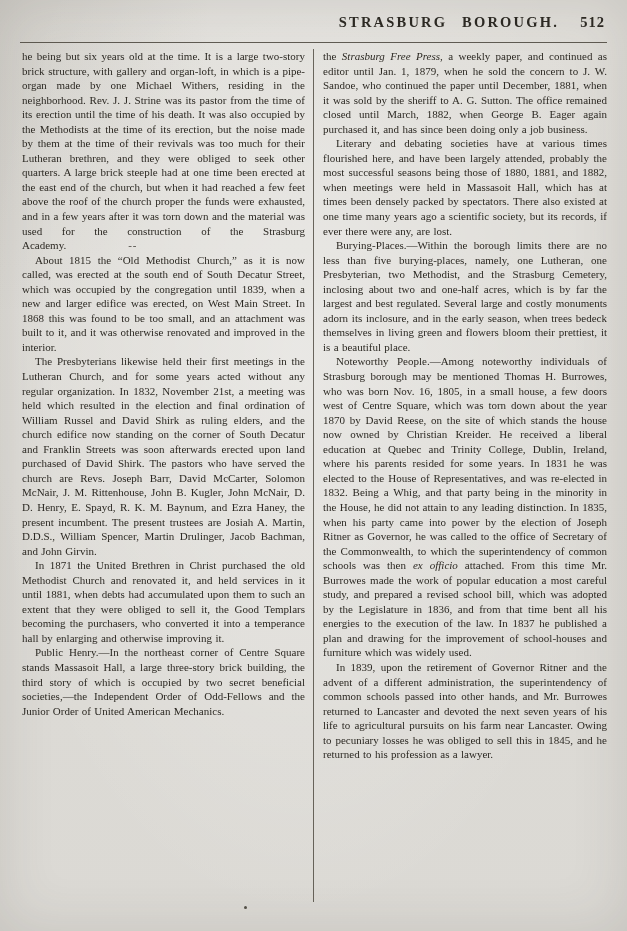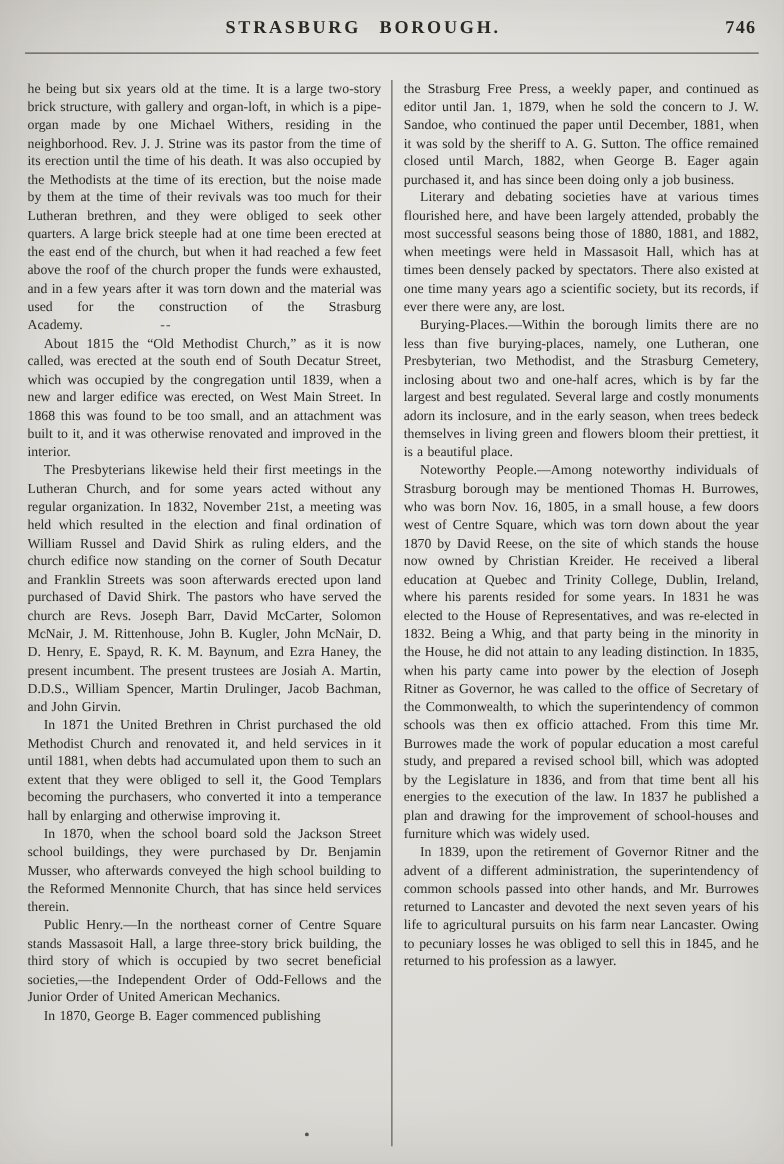--- a/index.html
+++ b/index.html
@@ -13,81 +13,79 @@
       radial-gradient(ellipse at 0% 0%, rgba(90,85,75,0.10), rgba(90,85,75,0) 24%),
       linear-gradient(#dfddd8, #dbd9d4);
     box-shadow: inset 0 0 55px rgba(70,64,54,0.14);
     color: #2c2923;
     font-family: "Liberation Serif", "DejaVu Serif", serif;
     overflow: hidden;
   }
   .page-header { position: absolute; top: 14px; left: 22px; right: 20px; height: 22px; }
   .running-title {
     position: absolute; left: 0; right: 48px; top: 0;
-    text-align: center;
+    text-align: right;
     font-weight: bold; font-size: 14.5px;
     letter-spacing: 2.2px; word-spacing: 9px;
   }
   .page-number {
     position: absolute; right: 2px; top: 0;
     font-weight: bold; font-size: 14.5px; letter-spacing: 1px;
   }
   .header-rule {
     position: absolute; top: 42px; left: 20px; right: 20px;
     border-top: 1.3px solid rgba(72,67,58,0.85);
   }
   .columns {
     position: absolute; top: 49px; left: 22px; right: 20px; bottom: 6px;
-    display: flex; overflow: hidden; margin-top: 15px;
+    display: flex; overflow: hidden;
   }
   .column { box-sizing: border-box; }
   .column.left  { width: 291px; padding-right: 8px; }
   .column-divider {
     width: 1px; height: 853px;
     background: rgba(72,67,58,0.8);
     flex: 0 0 1px;
   }
   .column.right { flex: 1; padding-left: 9px; }
   .para {
     margin: 0;
     font-size: 11px;
     line-height: 14.55px;
     text-align: justify;
     text-indent: 13px;
     word-spacing: 0.6px;
   }
   .para.no-indent { text-indent: 0; }
   .seg-normal {}
   .seg-bold { font-weight: normal; }
-  .seg-italic { }
+  .seg-italic { font-style: italic; }
   .seg-artifact { margin-left: 62px; opacity: 0.85; letter-spacing: 1px; }
   .ink-dot {
     position: absolute; left: 244px; top: 906px;
     width: 3px; height: 3px; border-radius: 50%;
     background: #3c382f; opacity: 0.85;
   }
 </style>
 </head>
 <body>
 
 <div class="page">
   <header class="page-header">
     <div class="running-title">STRASBURG BOROUGH.</div>
-    <div class="page-number">746</div>
+    <div class="page-number">512</div>
   </header>
   <div class="header-rule"></div>
   <main class="columns">
     <section class="column left">
         <p class="para no-indent"><span class="seg-normal">he being but six years old at the time. It is a large two-story brick structure, with gallery and organ-loft, in which is a pipe-organ made by one Michael Withers, residing in the neighborhood. Rev. J. J. Strine was its pastor from the time of its erection until the time of his death. It was also occupied by the Methodists at the time of its erection, but the noise made by them at the time of their revivals was too much for their Lutheran brethren, and they were obliged to seek other quarters. A large brick steeple had at one time been erected at the east end of the church, but when it had reached a few feet above the roof of the church proper the funds were exhausted, and in a few years after it was torn down and the material was used for the construction of the Strasburg Academy.</span><span class="seg-artifact">--</span></p>
         <p class="para"><span class="seg-normal">About 1815 the “Old Methodist Church,” as it is now called, was erected at the south end of South Decatur Street, which was occupied by the congregation until 1839, when a new and larger edifice was erected, on West Main Street. In 1868 this was found to be too small, and an attachment was built to it, and it was otherwise renovated and improved in the interior.</span></p>
         <p class="para"><span class="seg-normal">The Presbyterians likewise held their first meetings in the Lutheran Church, and for some years acted without any regular organization. In 1832, November 21st, a meeting was held which resulted in the election and final ordination of William Russel and David Shirk as ruling elders, and the church edifice now standing on the corner of South Decatur and Franklin Streets was soon afterwards erected upon land purchased of David Shirk. The pastors who have served the church are Revs. Joseph Barr, David McCarter, Solomon McNair, J. M. Rittenhouse, John B. Kugler, John McNair, D. D. Henry, E. Spayd, R. K. M. Baynum, and Ezra Haney, the present incumbent. The present trustees are Josiah A. Martin, D.D.S., William Spencer, Martin Drulinger, Jacob Bachman, and John Girvin.</span></p>
         <p class="para"><span class="seg-normal">In 1871 the United Brethren in Christ purchased the old Methodist Church and renovated it, and held services in it until 1881, when debts had accumulated upon them to such an extent that they were obliged to sell it, the Good Templars becoming the purchasers, who converted it into a temperance hall by enlarging and otherwise improving it.</span></p>
-        <p class="para"><span class="seg-normal">In 1870, when the school board sold the Jackson Street school buildings, they were purchased by Dr. Benjamin Musser, who afterwards conveyed the high school building to the Reformed Mennonite Church, that has since held services therein.</span></p>
         <p class="para"><span class="seg-bold">Public Henry.</span><span class="seg-normal">—In the northeast corner of Centre Square stands Massasoit Hall, a large three-story brick building, the third story of which is occupied by two secret beneficial societies,—the Independent Order of Odd-Fellows and the Junior Order of United American Mechanics.</span></p>
-        <p class="para"><span class="seg-normal">In 1870, George B. Eager commenced publishing</span></p>
       </section>
     <div class="column-divider"></div>
     <section class="column right">
         <p class="para no-indent"><span class="seg-normal">the </span><span class="seg-italic">Strasburg Free Press</span><span class="seg-normal">, a weekly paper, and continued as editor until Jan. 1, 1879, when he sold the concern to J. W. Sandoe, who continued the paper until December, 1881, when it was sold by the sheriff to A. G. Sutton. The office remained closed until March, 1882, when George B. Eager again purchased it, and has since been doing only a job business.</span></p>
         <p class="para"><span class="seg-normal">Literary and debating societies have at various times flourished here, and have been largely attended, probably the most successful seasons being those of 1880, 1881, and 1882, when meetings were held in Massasoit Hall, which has at times been densely packed by spectators. There also existed at one time many years ago a scientific society, but its records, if ever there were any, are lost.</span></p>
         <p class="para"><span class="seg-bold">Burying-Places.</span><span class="seg-normal">—Within the borough limits there are no less than five burying-places, namely, one Lutheran, one Presbyterian, two Methodist, and the Strasburg Cemetery, inclosing about two and one-half acres, which is by far the largest and best regulated. Several large and costly monuments adorn its inclosure, and in the early season, when trees bedeck themselves in living green and flowers bloom their prettiest, it is a beautiful place.</span></p>
         <p class="para"><span class="seg-bold">Noteworthy People.</span><span class="seg-normal">—Among noteworthy individuals of Strasburg borough may be mentioned Thomas H. Burrowes, who was born Nov. 16, 1805, in a small house, a few doors west of Centre Square, which was torn down about the year 1870 by David Reese, on the site of which stands the house now owned by Christian Kreider. He received a liberal education at Quebec and Trinity College, Dublin, Ireland, where his parents resided for some years. In 1831 he was elected to the House of Representatives, and was re-elected in 1832. Being a Whig, and that party being in the minority in the House, he did not attain to any leading distinction. In 1835, when his party came into power by the election of Joseph Ritner as Governor, he was called to the office of Secretary of the Commonwealth, to which the superintendency of common schools was then </span><span class="seg-italic">ex officio</span><span class="seg-normal"> attached. From this time Mr. Burrowes made the work of popular education a most careful study, and prepared a revised school bill, which was adopted by the Legislature in 1836, and from that time bent all his energies to the execution of the law. In 1837 he published a plan and drawing for the improvement of school-houses and furniture which was widely used.</span></p>
         <p class="para"><span class="seg-normal">In 1839, upon the retirement of Governor Ritner and the advent of a different administration, the superintendency of common schools passed into other hands, and Mr. Burrowes returned to Lancaster and devoted the next seven years of his life to agricultural pursuits on his farm near Lancaster. Owing to pecuniary losses he was obliged to sell this in 1845, and he returned to his profession as a lawyer.</span></p>
       </section>
   </main>

